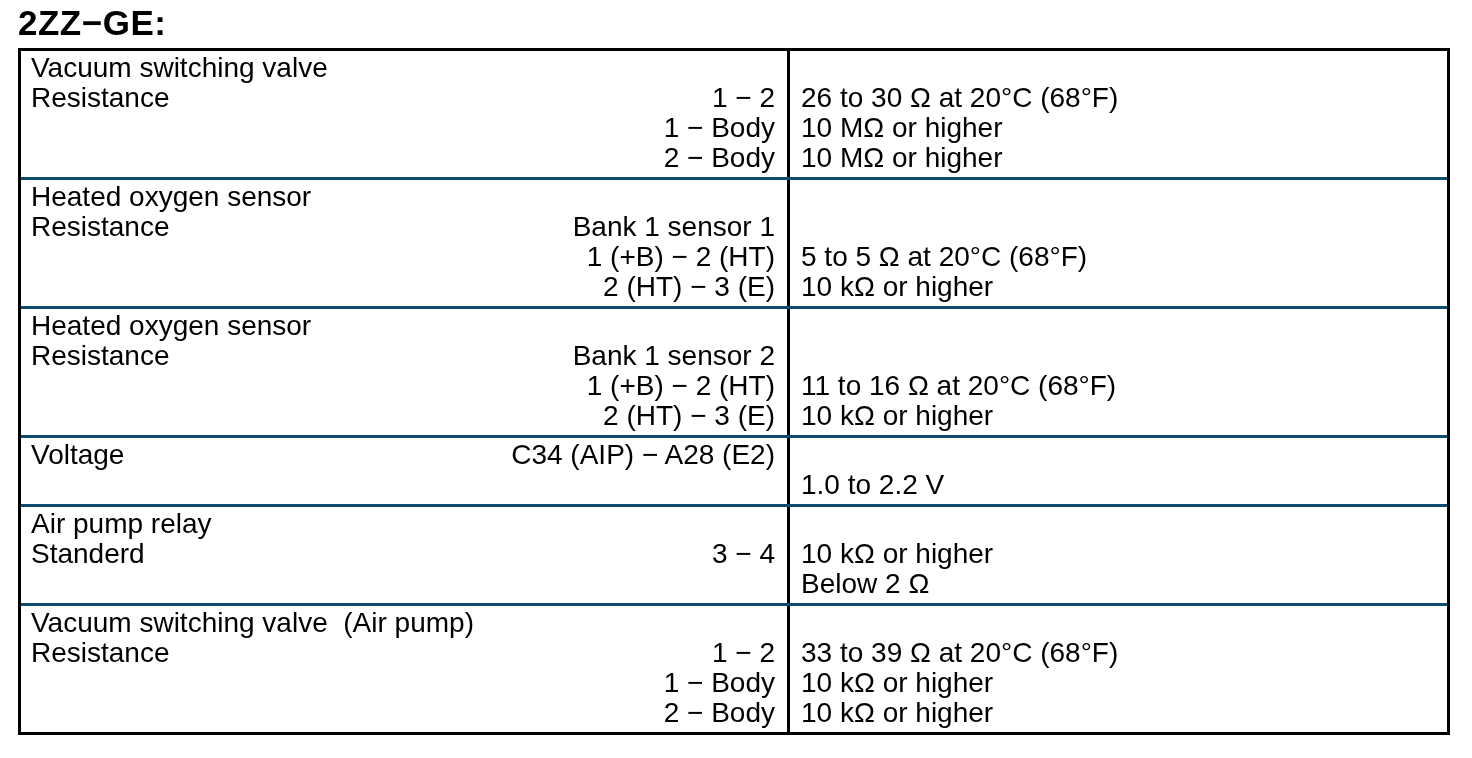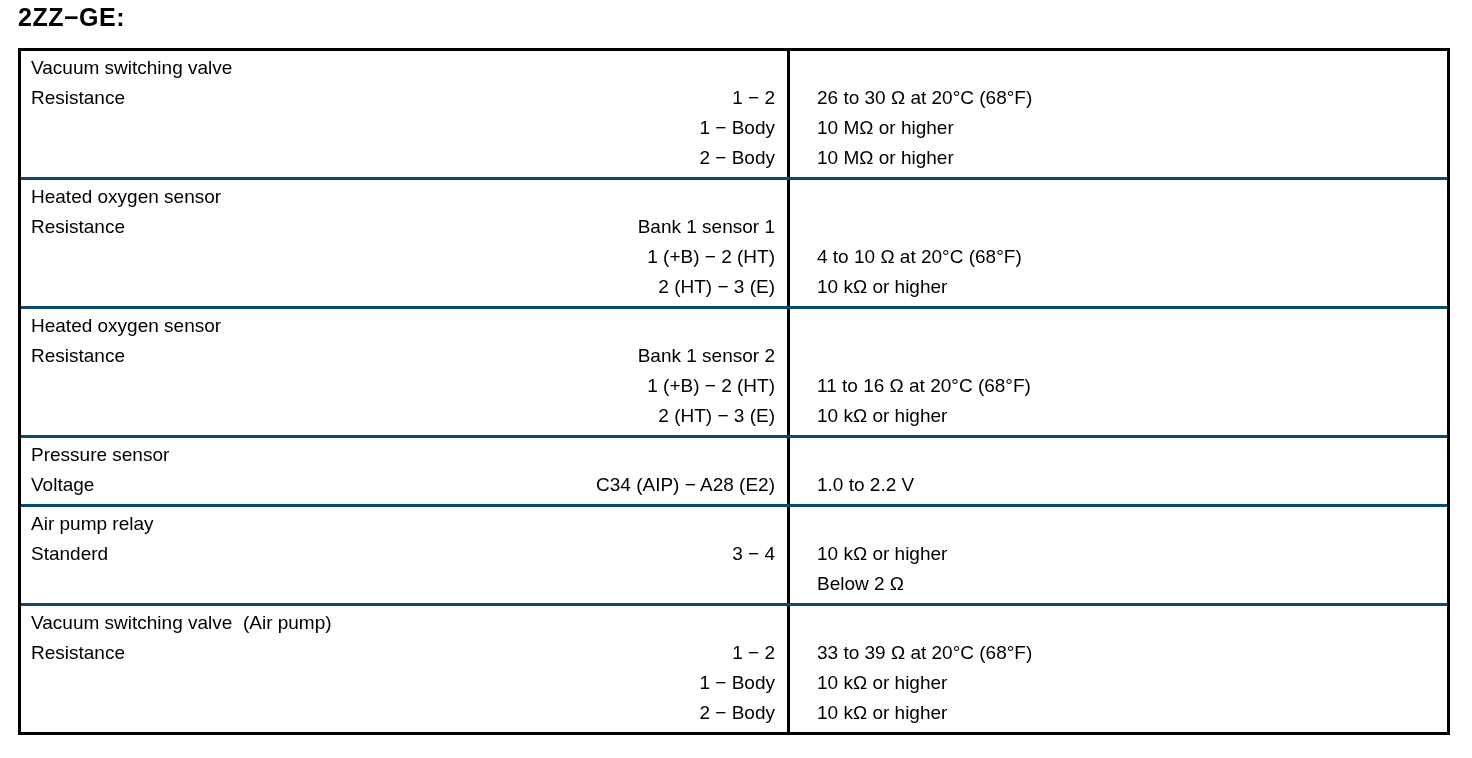--- a/index.html
+++ b/index.html
@@ -14,21 +14,21 @@
     width: 1472px;
     height: 758px;
     background: #ffffff;
     overflow: hidden;
   }
   .title {
     position: absolute;
     left: 18px;
     top: 3px;
     margin: 0;
-    font-size: 25px;
+    font-size: 35px;
     font-weight: bold;
     letter-spacing: 0.5px;
     white-space: pre;
   }
   .spec-table {
     position: absolute;
     left: 18px;
     top: 48px;
     width: 1432px;
     border: 3px solid #000000;
@@ -37,29 +37,29 @@
   .row {
     display: flex;
     border-top: 3px solid #0c4a6e;
   }
   .row:first-child {
     border-top: none;
   }
   .cell {
     box-sizing: border-box;
     padding: 2px 12px 4px 10px;
-    font-size: 19px;
+    font-size: 28px;
   }
   .cell.left {
     flex: 0 0 769px;
     border-right: 3px solid #000000;
   }
   .cell.right {
     flex: 1 1 auto;
-    padding-left: 27px;
+    padding-left: 11px;
   }
   .line {
     display: flex;
     justify-content: space-between;
     align-items: baseline;
     line-height: 30px;
     min-height: 30px;
     white-space: pre;
   }
   .lbl { text-align: left; }
@@ -117,21 +117,21 @@
           <span class="term">1 (+B) − 2 (HT)</span>
         </div>
         <div class="line">
           <span class="lbl"></span>
           <span class="term">2 (HT) − 3 (E)</span>
         </div>
       </div>
       <div class="cell right">
         <div class="line"><span class="val"></span></div>
         <div class="line"><span class="val"></span></div>
-        <div class="line"><span class="val">4 to 10 Ω at 20°C (68°F)</span></div>
+        <div class="line"><span class="val">5 to 5 Ω at 20°C (68°F)</span></div>
         <div class="line"><span class="val">10 kΩ or higher</span></div>
       </div>
     </section>
 
     <section class="row">
       <div class="cell left">
         <div class="line">
           <span class="lbl">Heated oxygen sensor</span>
           <span class="term"></span>
         </div>
@@ -151,24 +151,20 @@
       <div class="cell right">
         <div class="line"><span class="val"></span></div>
         <div class="line"><span class="val"></span></div>
         <div class="line"><span class="val">11 to 16 Ω at 20°C (68°F)</span></div>
         <div class="line"><span class="val">10 kΩ or higher</span></div>
       </div>
     </section>
 
     <section class="row">
       <div class="cell left">
-        <div class="line">
-          <span class="lbl">Pressure sensor</span>
-          <span class="term"></span>
-        </div>
         <div class="line">
           <span class="lbl">Voltage</span>
           <span class="term">C34 (AIP) − A28 (E2)</span>
         </div>
       </div>
       <div class="cell right">
         <div class="line"><span class="val"></span></div>
         <div class="line"><span class="val">1.0 to 2.2 V</span></div>
       </div>
     </section>

